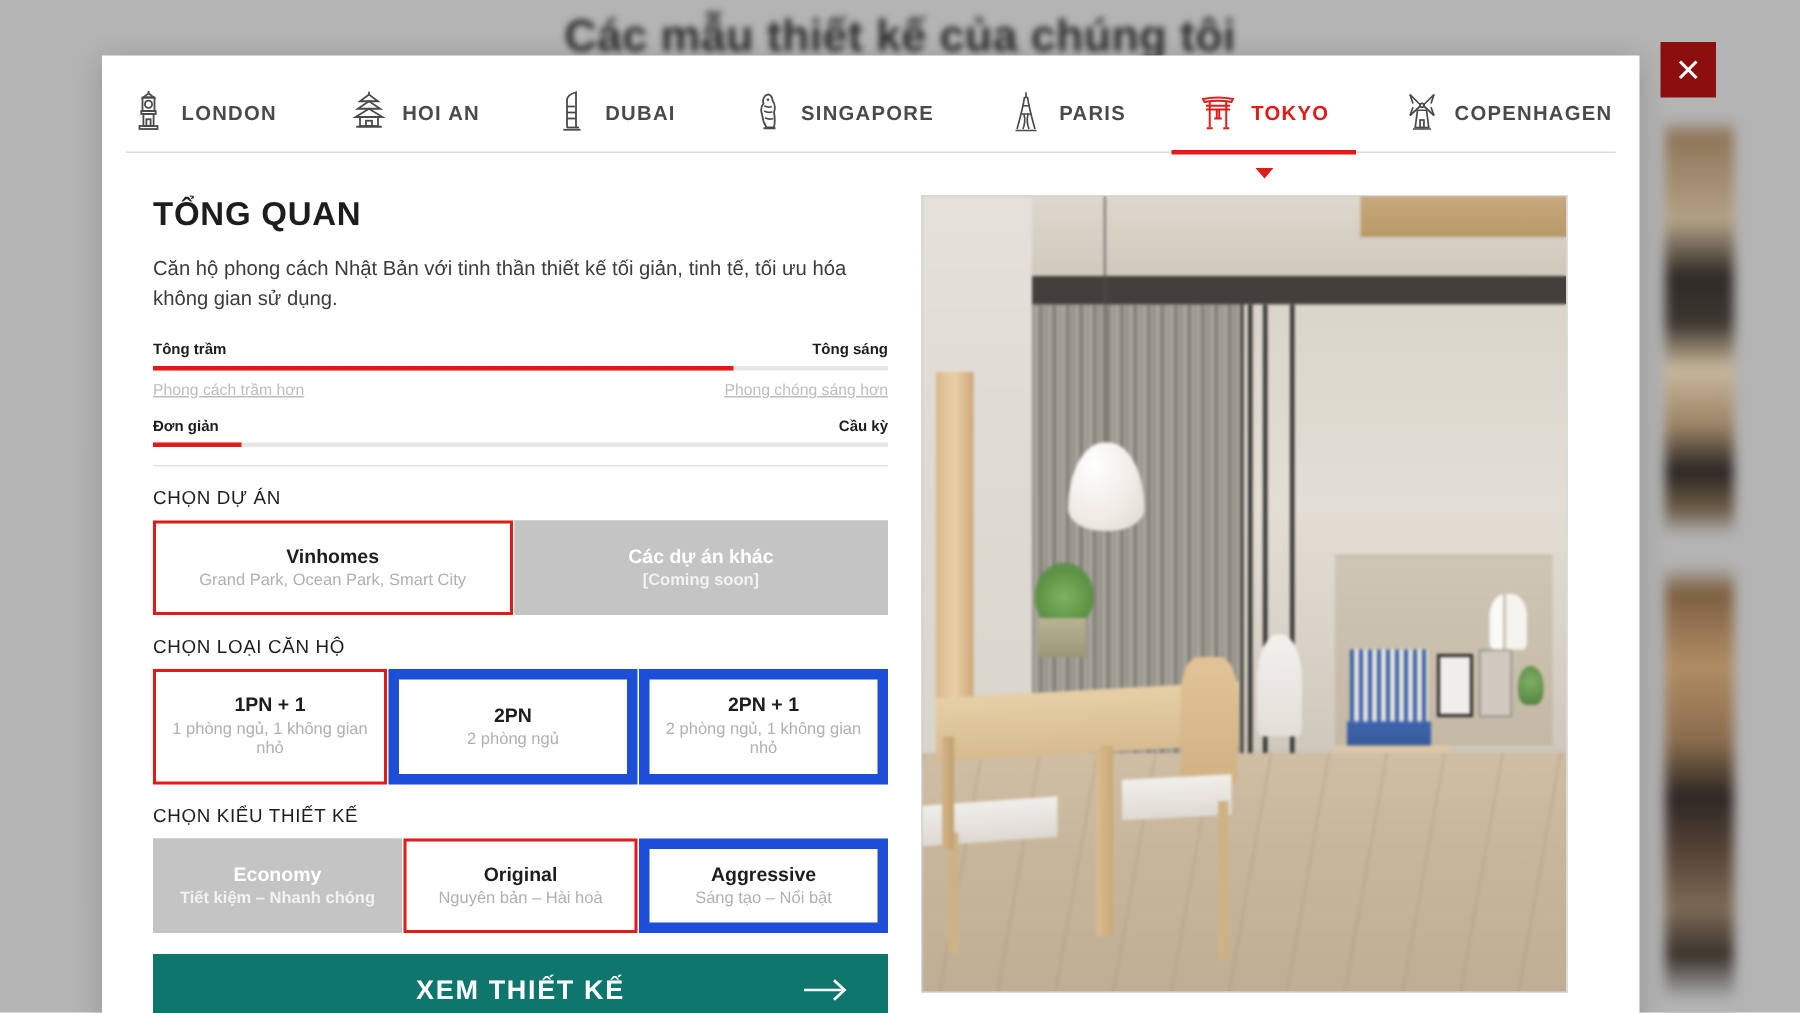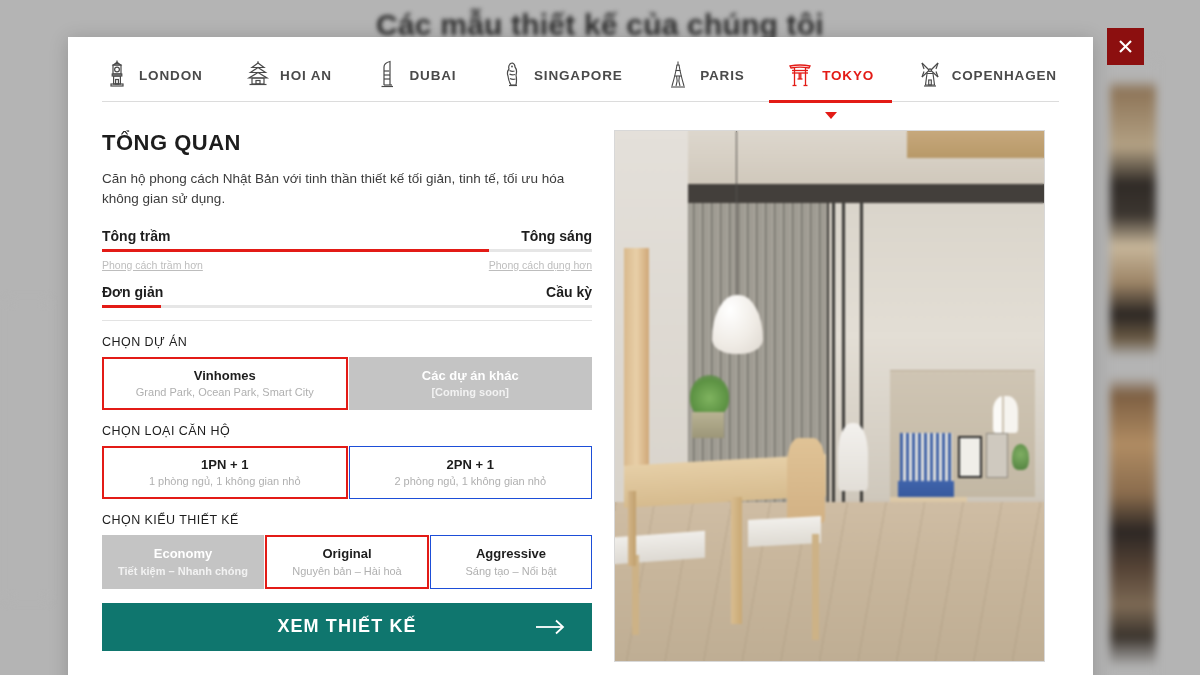--- a/index.html
+++ b/index.html
@@ -70,21 +70,21 @@
     cursor: pointer;
     display: flex; align-items: center; justify-content: center;
     z-index: 20;
   }
   #close-btn svg { display:block; }
 
   
   #tabbar {
     position: relative;
     height: 65px;
-    margin: 0 34px;
+    margin: 0 16px;
     display: flex;
     align-items: center;
     justify-content: space-between;
     border-bottom: 1px solid #dcdcdc;
     padding-top: 12px;
   }
   .tab {
     display: flex;
     align-items: center;
     gap: 9px;
@@ -144,21 +144,21 @@
     font-size: 13.5px;
     line-height: 1.5;
     color: #3c3c3c;
     margin-bottom: 18px;
   }
 
   
   .slider-block { margin-bottom: 2px; }
   .slider-labels {
     display: flex; justify-content: space-between;
-    font-size: 14px; font-weight: bold; color: #1d1d1d;
+    font-size: 10px; font-weight: bold; color: #1d1d1d;
     margin-bottom: 5px;
   }
   .slider-track {
     position: relative;
     height: 3px;
     background: #e6e6e6;
     cursor: pointer;
   }
   .slider-fill {
     position: absolute; left: 0; top: 0; bottom: 0;
@@ -189,21 +189,21 @@
     color: #1d1d1d;
     margin-bottom: 8px;
   }
   .option-row {
     display: flex;
     gap: 1px;
     margin-bottom: 14px;
   }
   .opt {
     flex: 1;
-    border: 1px solid #1d4ed8;
+    border: 7px solid #1d4ed8;
     background: #fff;
     text-align: center;
     padding: 9px 4px 9px 4px;
     cursor: pointer;
     min-height: 44px;
     display: flex; flex-direction: column;
     align-items: center; justify-content: center;
   }
   .opt .opt-title {
     font-size: 13px;
@@ -486,21 +486,21 @@
       <div class="slider-block">
         <div class="slider-labels">
           <span>Tông trầm</span>
           <span>Tông sáng</span>
         </div>
         <div class="slider-track">
           <div class="slider-fill" id="fill0" style="width: 79%;"></div>
         </div>
         <div class="slider-hints">
           <span>Phong cách trầm hơn</span>
-          <span>Phong cách dụng hơn</span>
+          <span>Phong chóng sáng hơn</span>
         </div>
       </div>
 
       <div class="slider-block">
         <div class="slider-labels">
           <span>Đơn giản</span>
           <span>Cầu kỳ</span>
         </div>
         <div class="slider-track">
           <div class="slider-fill" id="fill1" style="width: 12%;"></div>
@@ -519,20 +519,24 @@
           <div class="opt-title">Các dự án khác</div>
           <div class="opt-sub">[Coming soon]</div>
         </div>
       </div>
 
       <div class="section-title">CHỌN LOẠI CĂN HỘ</div>
       <div class="option-row">
         <div class="opt selected">
           <div class="opt-title">1PN + 1</div>
           <div class="opt-sub">1 phòng ngủ, 1 không gian nhỏ</div>
+        </div>
+        <div class="opt">
+          <div class="opt-title">2PN</div>
+          <div class="opt-sub">2 phòng ngủ</div>
         </div>
         <div class="opt">
           <div class="opt-title">2PN + 1</div>
           <div class="opt-sub">2 phòng ngủ, 1 không gian nhỏ</div>
         </div>
       </div>
 
       <div class="section-title">CHỌN KIỂU THIẾT KẾ</div>
       <div class="option-row">
         <div class="opt disabled">

